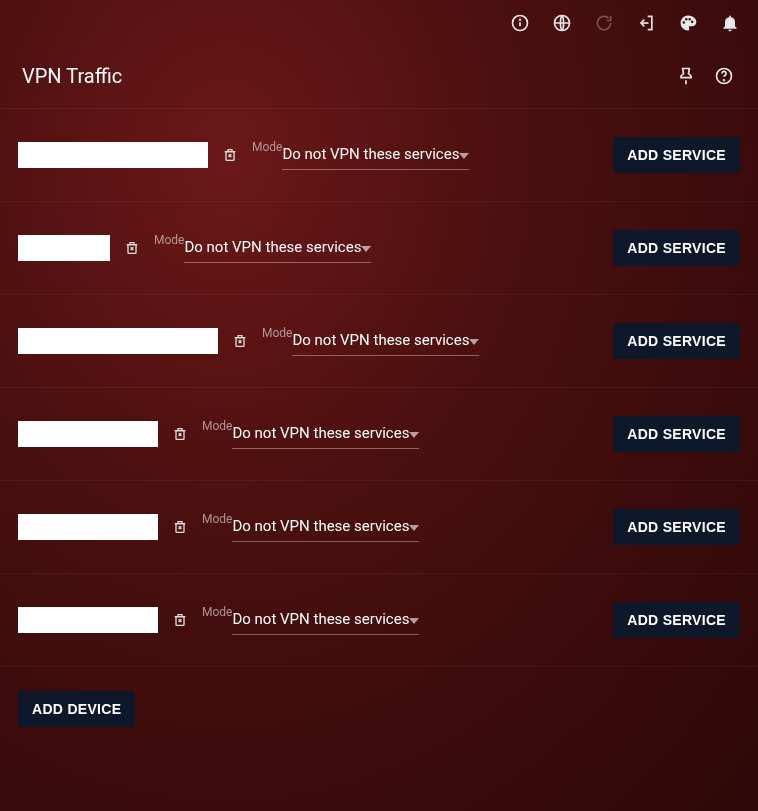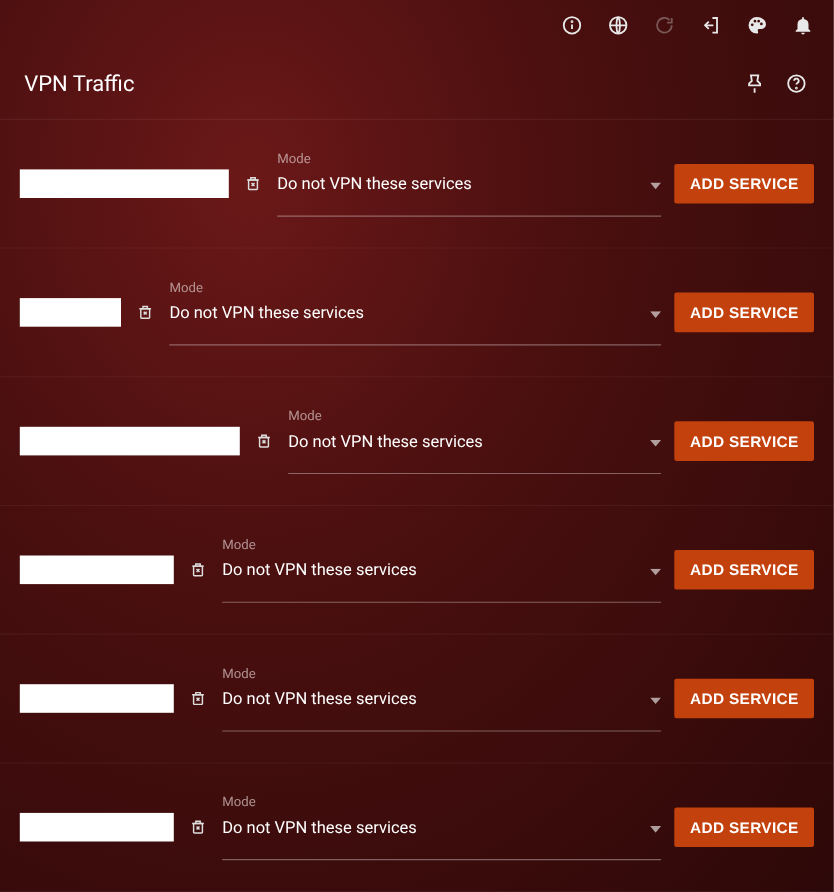--- a/index.html
+++ b/index.html
@@ -83,48 +83,48 @@
     justify-content: center;
     cursor: pointer;
     color: #ddd;
     flex-shrink: 0;
   }
   .delete-btn svg { width: 16px; height: 18px; }
 
   .mode-group {
     flex: 1;
     display: flex;
-    flex-direction: column;
+    flex-direction: row;
     min-width: 0;
   }
   .mode-label {
     font-size: 12px;
     color: #a88; 
     color: rgba(220,200,200,0.7);
     margin-bottom: 2px;
   }
   .mode-select {
     display: flex;
     justify-content: space-between;
     align-items: center;
     border-bottom: 1px solid rgba(255,255,255,0.35);
-    padding: 4px 0 20px 0;
+    padding: 4px 0 6px 0;
     cursor: pointer;
   }
   .mode-value {
     font-size: 15px;
     color: #fff;
   }
   .chevron {
     color: rgba(255,255,255,0.6);
   }
   .chevron svg { width: 10px; height: 6px; }
 
   .add-service-btn, .add-device-btn {
-    background: #c2410c;
+    background: #0f172a;
     color: #fff;
     border: none;
     font-weight: 600;
     font-size: 14px;
     padding: 10px 14px;
     cursor: pointer;
     text-transform: uppercase;
     letter-spacing: 0.3px;
     flex-shrink: 0;
     border-radius: 2px;

